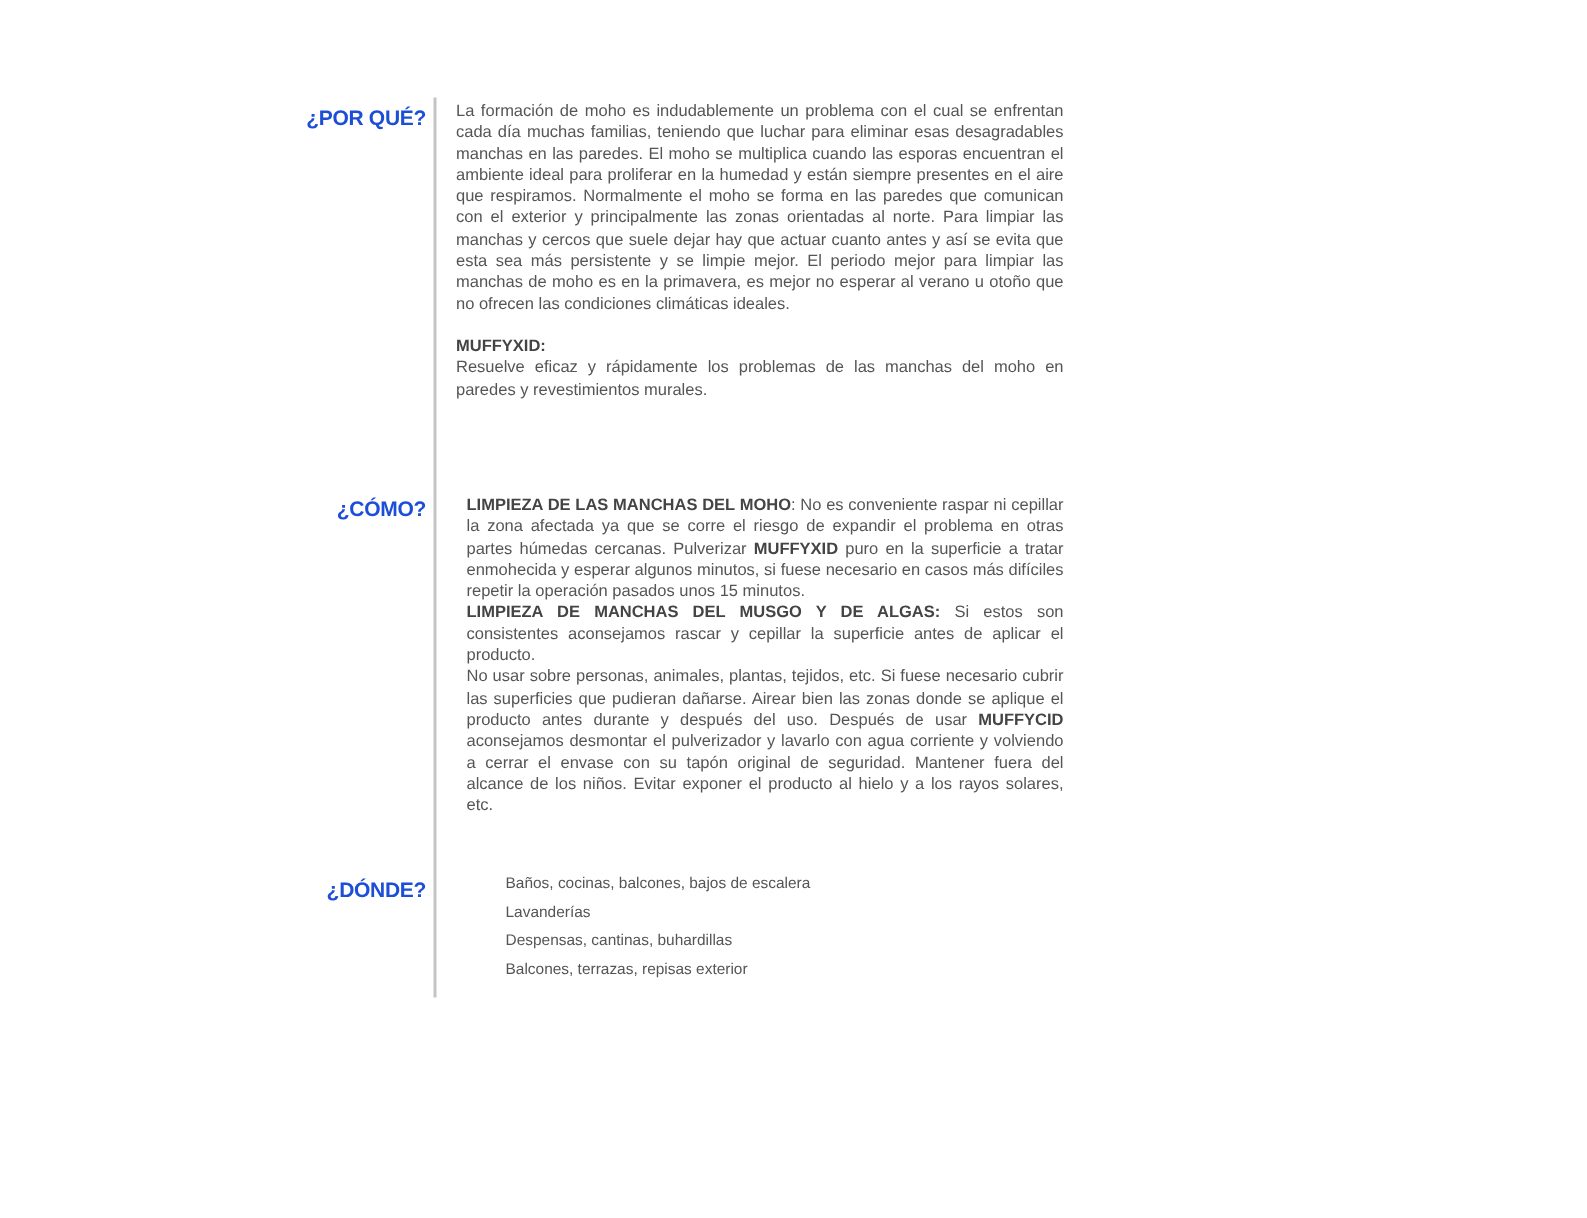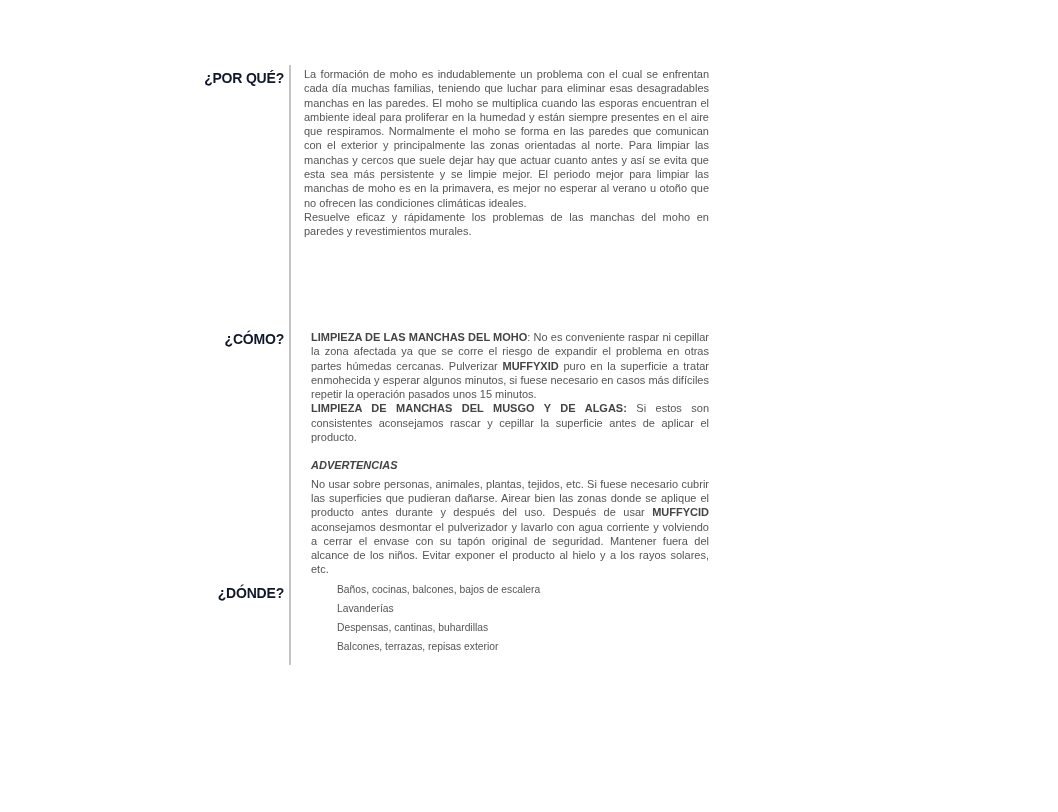--- a/index.html
+++ b/index.html
@@ -1,42 +1,42 @@
 <!DOCTYPE html>
 <html><head>
   <meta charset="utf-8">
   <style>
     html, body { margin:0; padding:0; background:#ffffff; }
     body { width:1058px; height:812px; position:relative; overflow:hidden;
       font-family:"Liberation Sans", "DejaVu Sans", sans-serif; color:#555555; }
     .vline { position:absolute; left:289px; top:65px; width:2px; height:600px; background:#c4c4c4; }
     .heading { position:absolute; width:100px; left:184px; text-align:right; font-weight:bold;
-      font-size:14px; color:#0f172a; letter-spacing:-0.2px; }
+      font-size:14px; color:#1d4ed8; letter-spacing:-0.2px; }
     .block { position:absolute; font-size:11px; line-height:14.3px; color:#555555; text-align:justify; }
     .block p { margin:0; }
     .b { font-weight:bold; color:#444444; }
     .bi { font-weight:bold; font-style:italic; color:#444444; }
     .list-item { position:absolute; left:304px; font-size:10.3px; color:#555555;padding-left:33px; }
   </style>
 </head>
 <body>
 
 <div class="vline"></div>
 
 <div class="heading" style="top:70px;">¿POR QUÉ?</div>
 <div class="block" style="left:304px; top:67px; width:405px;">
   <p>La formación de moho es indudablemente un problema con el cual se enfrentan cada día muchas familias, teniendo que luchar para eliminar esas desagradables manchas en las paredes. El moho se multiplica cuando las esporas encuentran el ambiente ideal para proliferar en la humedad y están siempre presentes en el aire que respiramos. Normalmente el moho se forma en las paredes que comunican con el exterior y principalmente las zonas orientadas al norte. Para limpiar las manchas y cercos que suele dejar hay que actuar cuanto antes y así se evita que esta sea más persistente y se limpie mejor. El periodo mejor para limpiar las manchas de moho es en la primavera, es mejor no esperar al verano u otoño que no ofrecen las condiciones climáticas ideales.</p>
+  <p style="margin-top:14px;" class="b">MUFFYXID:</p>
   <p>Resuelve eficaz y rápidamente los problemas de las manchas del moho en paredes y revestimientos murales.</p>
 </div>
 
 <div class="heading" style="top:331px;">¿CÓMO?</div>
 <div class="block" style="left:311px; top:330px; width:398px;">
   <p><span class="b">LIMPIEZA DE LAS MANCHAS DEL MOHO</span><span>: No es conveniente raspar ni cepillar la zona afectada ya que se corre el riesgo de expandir el problema en otras partes húmedas cercanas. Pulverizar </span><span class="b">MUFFYXID</span><span> puro en la superficie a tratar enmohecida y esperar algunos minutos, si fuese necesario en casos más difíciles repetir la operación pasados unos 15 minutos.</span></p>
   <p><span class="b">LIMPIEZA DE MANCHAS DEL MUSGO Y DE ALGAS:</span><span> Si estos son consistentes aconsejamos rascar y cepillar la superficie antes de aplicar el producto.</span></p>
-  <p style="margin-top:14px; margin-bottom:4px;" class="bi">ADVERTENCIAS</p>
   <p><span>No usar sobre personas, animales, plantas, tejidos, etc. Si fuese necesario cubrir las superficies que pudieran dañarse. Airear bien las zonas donde se aplique el producto antes durante y después del uso. Después de usar </span><span class="b">MUFFYCID</span><span> aconsejamos desmontar el pulverizador y lavarlo con agua corriente y volviendo a cerrar el envase con su tapón original de seguridad. Mantener fuera del alcance de los niños. Evitar exponer el producto al hielo y a los rayos solares, etc.</span></p>
 </div>
 
 <div class="heading" style="top:585px;">¿DÓNDE?</div>
 <div class="list-item" style="top:584px;">Baños, cocinas, balcones, bajos de escalera</div>
 <div class="list-item" style="top:603px;">Lavanderías</div>
 <div class="list-item" style="top:622px;">Despensas, cantinas, buhardillas</div>
 <div class="list-item" style="top:641px;">Balcones, terrazas, repisas exterior</div>
 
 </body></html>

